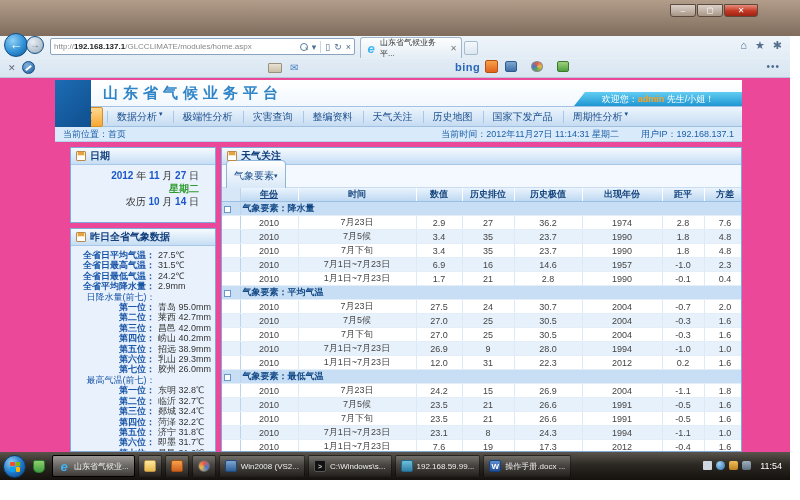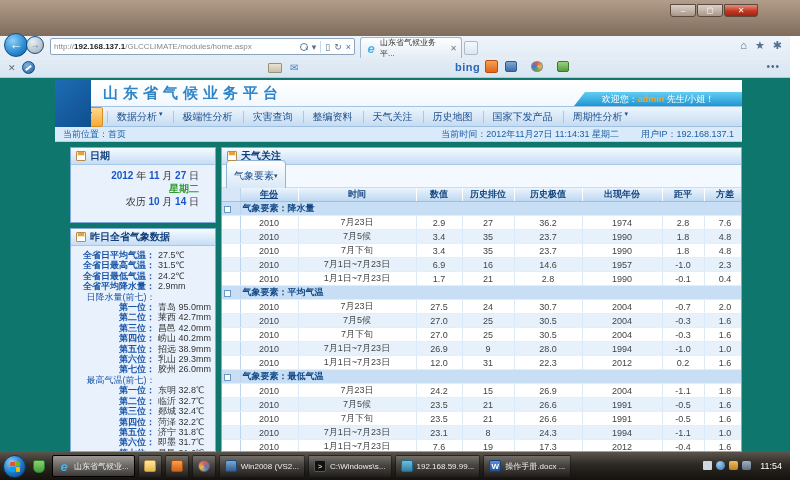--- a/index.html
+++ b/index.html
@@ -54,21 +54,21 @@
   .binglogo{font-size:11px;font-weight:bold;color:#2a66b8;letter-spacing:.5px}
   .bing-sq{width:13px;height:13px;border-radius:2px;background:linear-gradient(#f6a24b,#e2641d);border:1px solid #b54f12}
   .bar-ics{position:absolute;left:505px;top:2px;display:flex;gap:14px;align-items:center}
   .bic{width:12px;height:11px;border-radius:2px}
   .bic.cam{background:linear-gradient(#7fa8d0,#3f6fa8);border:1px solid #2e5a8e}
   .bic.paint{background:conic-gradient(#e05a4a,#e8b84a,#58a84a,#4a78d0,#e05a4a);border-radius:50%;border:1px solid #888}
   .bic.puzzle{background:linear-gradient(#9fd07f,#4f9f3f);border:1px solid #3a7a2c}
   .dots{position:absolute;right:10px;top:2px;color:#4a6a90;font-size:10px;letter-spacing:1px}
 
   
-  .page{position:absolute;left:0;top:78px;width:790px;height:374px;background:#0f766e;overflow:hidden}
+  .page{position:absolute;left:0;top:78px;width:790px;height:374px;background:#ec4899;overflow:hidden}
   .page-inner{position:absolute;left:55px;top:2px;width:687px;height:372px}
   .site-header{position:relative;height:26px;background:linear-gradient(#ffffff,#f2f8fe)}
   .logo-block{position:absolute;left:0;top:0;width:36px;height:47px;background:linear-gradient(135deg,#1d6cb4,#0f4f8e);z-index:3}
   .site-title{margin-left:48px;line-height:26px;font-size:15px;font-weight:bold;color:#2f85c8;letter-spacing:5px}
   .welcome{position:absolute;right:0;top:12px;width:168px;height:14px;z-index:2;
     background:linear-gradient(#63cdf2,#1e96d2);color:#fff;font-size:9px;line-height:14px;text-align:center;
     clip-path:polygon(11px 0,100% 0,100% 100%,0 100%)}
   .welcome .u{color:#ffa21a;font-weight:bold}
   .mainnav{position:relative;height:21px;background:linear-gradient(#ecf5fd,#c6dcf2);border-top:1px solid #a3c2e2;
     border-bottom:1px solid #9fc0e0;display:flex;align-items:center;padding-left:6px;font-size:10px;color:#1c4f8e}

